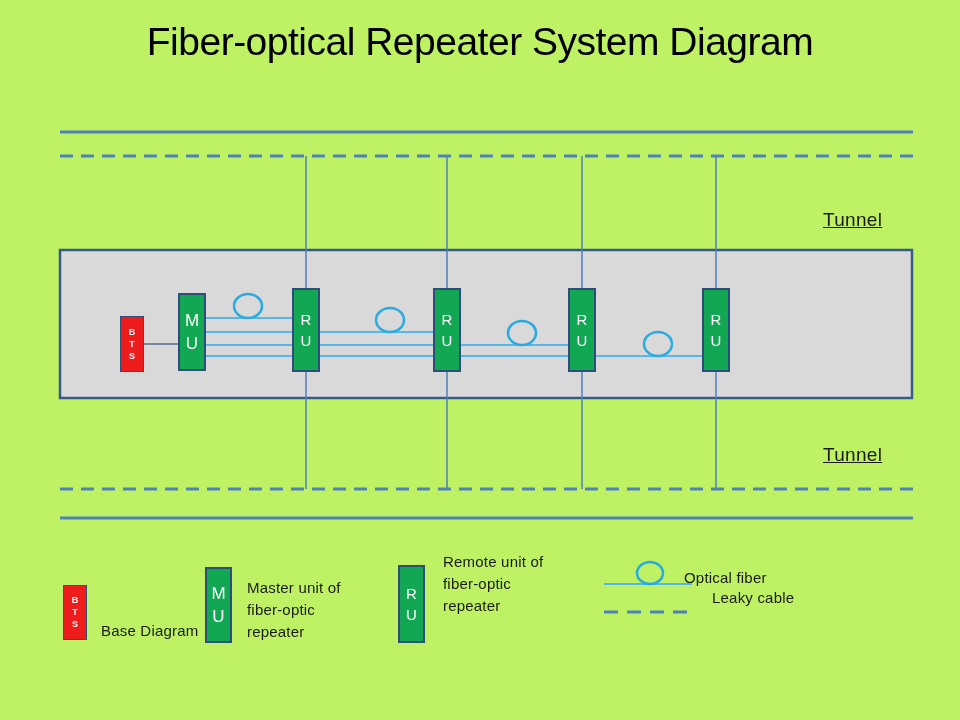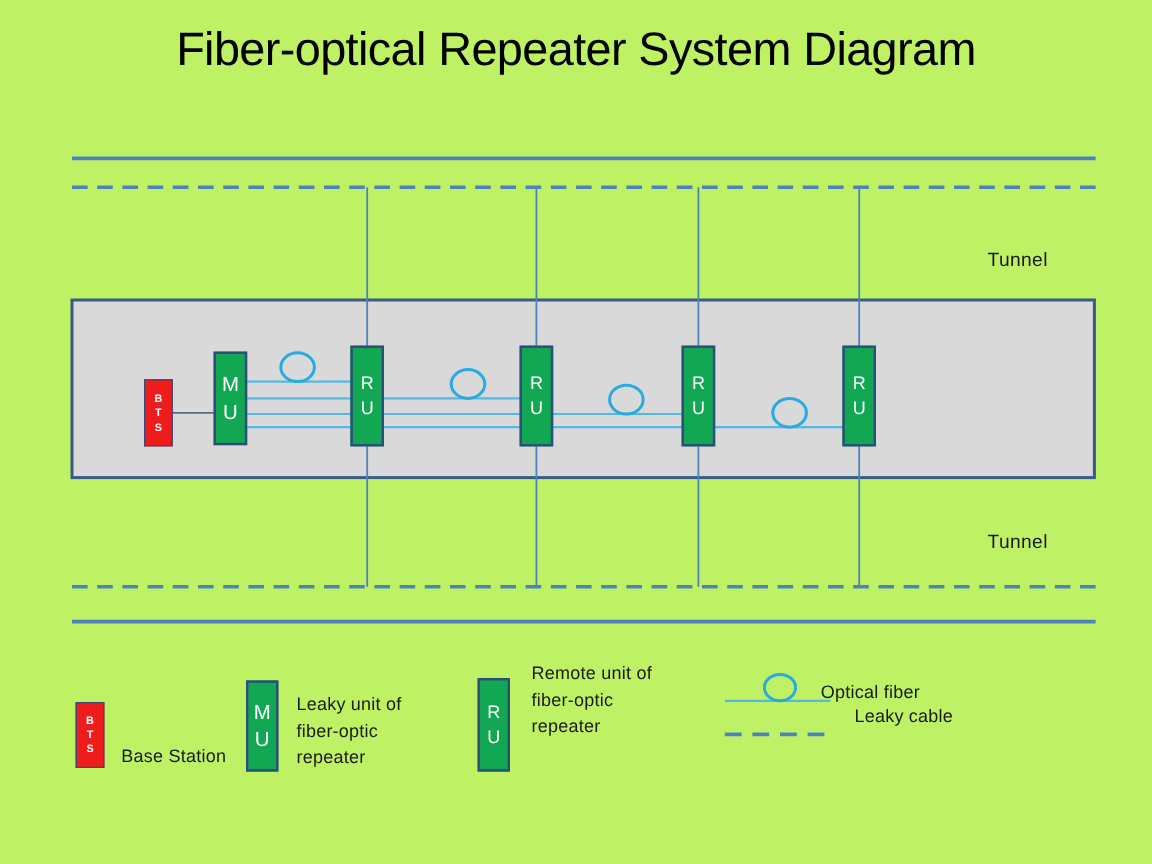--- a/index.html
+++ b/index.html
@@ -5,21 +5,21 @@
   html,body{margin:0;padding:0;background:#ffffff;}
   #slide{
     position:relative;width:960px;height:720px;background:#bef264;overflow:hidden;
     font-family:"Liberation Sans",sans-serif;
   }
   .title{
     position:absolute;left:0;top:20px;width:960px;text-align:center;
     font-size:39px;color:#000;letter-spacing:-0.5px;white-space:nowrap;
   }
   .tunnel-label{
-    position:absolute;font-size:16px;color:#1a1a1a;letter-spacing:0.3px;
+    position:absolute;font-size:19px;color:#1a1a1a;letter-spacing:0.3px;text-decoration:underline;
   }
   svg.layer{position:absolute;left:0;top:0;}
   .box{
     position:absolute;display:flex;flex-direction:column;align-items:center;justify-content:center;
     color:#ffffff;box-sizing:border-box;text-align:center;
   }
   .green-box{background:#12A853;border:2px solid #2E4D7B;}
   .red-box{background:#EE1C1C;border:1px solid #2E4D7B;gap:2px;}
   .mu-letters{font-size:17px;gap:6px;}
   .ru-letters{font-size:15px;gap:6px;}
@@ -98,28 +98,28 @@
   <div class="box green-box ru-letters" style="left:702px;top:288px;width:28px;height:84px;">
     <span>R</span>
     <span>U</span>
   </div>
 
   <div class="box red-box bts-letters" style="left:63px;top:585px;width:24px;height:55px;">
     <span>B</span>
     <span>T</span>
     <span>S</span>
   </div>
-  <div class="legend-label" style="left:101px;top:620px;">Base Station</div>
+  <div class="legend-label" style="left:101px;top:620px;">Base Diagram</div>
 
   <div class="box green-box mu-letters" style="left:205px;top:567px;width:27px;height:76px;">
     <span>M</span>
     <span>U</span>
   </div>
   <div class="legend-label" style="left:247px;top:577px;">
-    <div>Leaky unit of</div>
+    <div>Master unit of</div>
     <div>fiber-optic</div>
     <div>repeater</div>
   </div>
 
   <div class="box green-box ru-letters" style="left:398px;top:565px;width:27px;height:78px;">
     <span>R</span>
     <span>U</span>
   </div>
   <div class="legend-label" style="left:443px;top:551px;">
     <div>Remote unit of</div>

